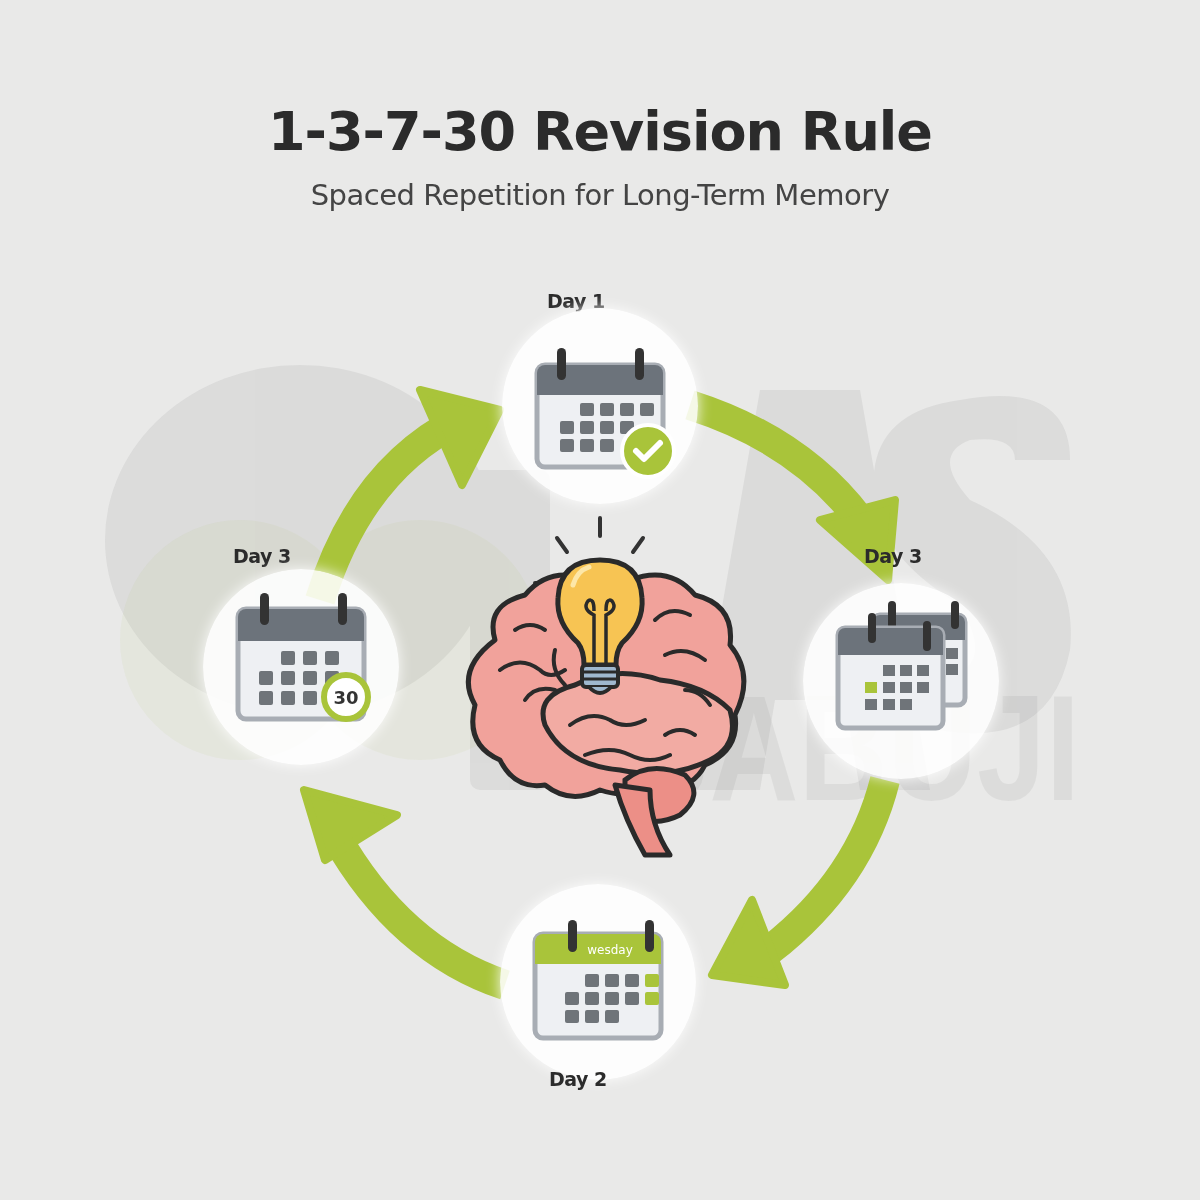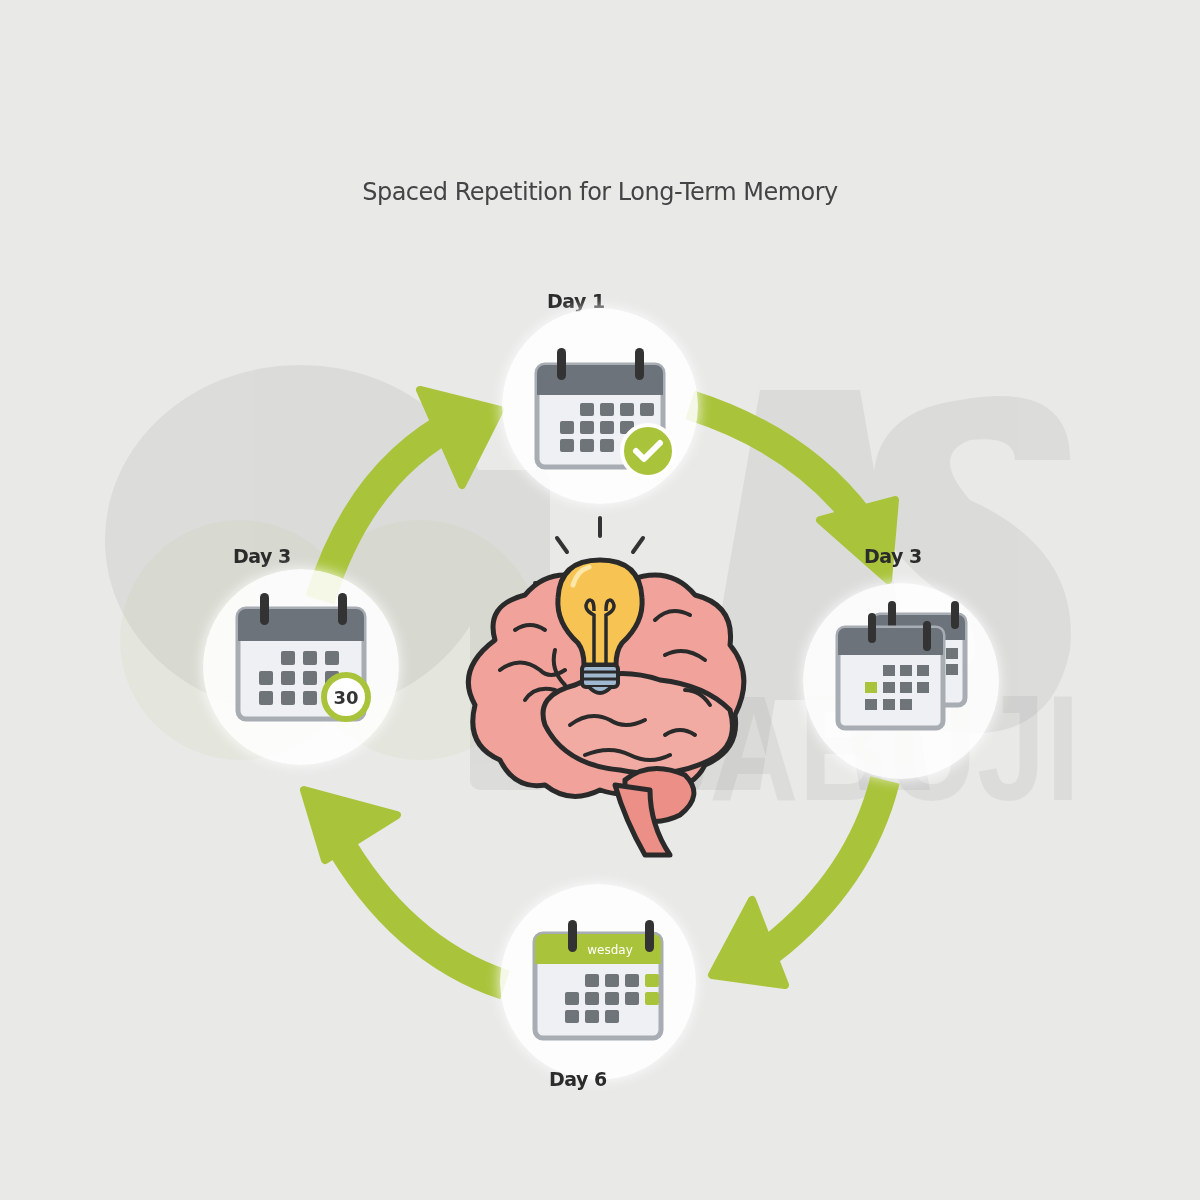--- a/index.html
+++ b/index.html
@@ -9,21 +9,21 @@
     font-family: "DejaVu Sans", "Liberation Sans", sans-serif;
     position: relative;
   }
   .canvas { position: absolute; left: 0; top: 0; width: 1200px; height: 1200px; }
   .title {
     position: absolute; left: 0; top: 100px; width: 1200px; text-align: center;
     font-size: 54px; font-weight: bold; color: #2b2b2b; letter-spacing: -1px;
   }
   .subtitle {
     position: absolute; left: 0; top: 178px; width: 1200px; text-align: center;
-    font-size: 24px; color: #444; letter-spacing: -0.5px;
+    font-size: 29px; color: #444; letter-spacing: -0.5px;
   }
   .day-label {
     position: absolute; font-size: 19px; font-weight: bold; color: #2b2b2b;
     white-space: nowrap; letter-spacing: -0.5px;
   }
   .node {
     position: absolute; width: 196px; height: 196px; border-radius: 50%;
     background: rgba(255,255,255,0.88);
     box-shadow: 0 0 14px rgba(255,255,255,0.9);
   }
@@ -55,20 +55,21 @@
     </g>
     <g opacity="0.06" fill="#9fb53a">
       <circle cx="240" cy="640" r="120"></circle>
       <circle cx="420" cy="640" r="120"></circle>
     </g>
     <g opacity="0.08" fill="#555" font-family="Liberation Sans, sans-serif" font-weight="bold" font-size="150">
       <text x="620" y="800" textLength="460" lengthAdjust="spacingAndGlyphs">BABUJI</text>
     </g>
   </svg>
 
+  <div class="title">1-3-7-30 Revision Rule</div>
   <div class="subtitle">Spaced Repetition for Long-Term Memory</div>
 
   <svg class="watermark" width="1200" height="1200">
     <g fill="none" stroke="#a9c43a" stroke-width="30" stroke-linecap="butt">
 
       <path d="M 690 405 Q 800 440 860 520"></path>
 
       <path d="M 885 780 Q 860 880 770 950"></path>
 
       <path d="M 505 985 Q 400 950 335 835"></path>
@@ -152,21 +153,21 @@
           <rect x="105" y="108" width="14" height="13" rx="2"></rect>
           <rect x="125" y="108" width="14" height="13" rx="2"></rect>
         <rect x="65" y="126" width="14" height="13" rx="2"></rect>
           <rect x="85" y="126" width="14" height="13" rx="2"></rect>
           <rect x="105" y="126" width="14" height="13" rx="2"></rect>
       </g>
       <rect x="145" y="90" width="14" height="13" rx="2" fill="#a9c43a"></rect>
       <rect x="145" y="108" width="14" height="13" rx="2" fill="#a9c43a"></rect>
     </svg>
   </div>
-  <div class="day-label" style="left:549px; top:1068px;">Day 6</div>
+  <div class="day-label" style="left:549px; top:1068px;">Day 2</div>
 
   <div class="day-label" style="left:233px; top:545px;">Day 3</div>
   <div class="node" style="left:203px; top:569px;">
     <svg width="196" height="196">
       <rect x="35" y="40" width="126" height="110" rx="8" fill="#eef0f3" stroke="#a8adb4" stroke-width="5"></rect>
       <path d="M35 48 a8 8 0 0 1 8 -8 h110 a8 8 0 0 1 8 8 v24 h-126 z" fill="#6c737b"></path>
       <rect x="57" y="24" width="9" height="32" rx="4.5" fill="#333"></rect>
       <rect x="135" y="24" width="9" height="32" rx="4.5" fill="#333"></rect>
       <g fill="#6f7479">
         <rect x="78" y="82" width="14" height="14" rx="2"></rect>

